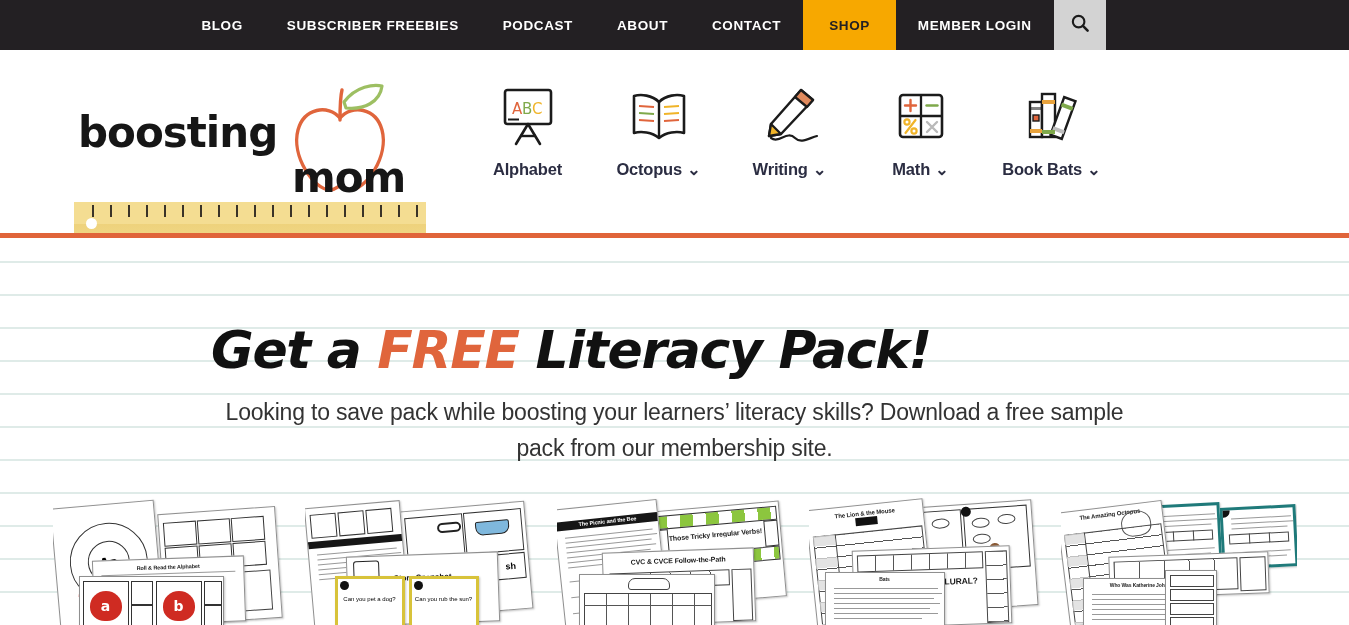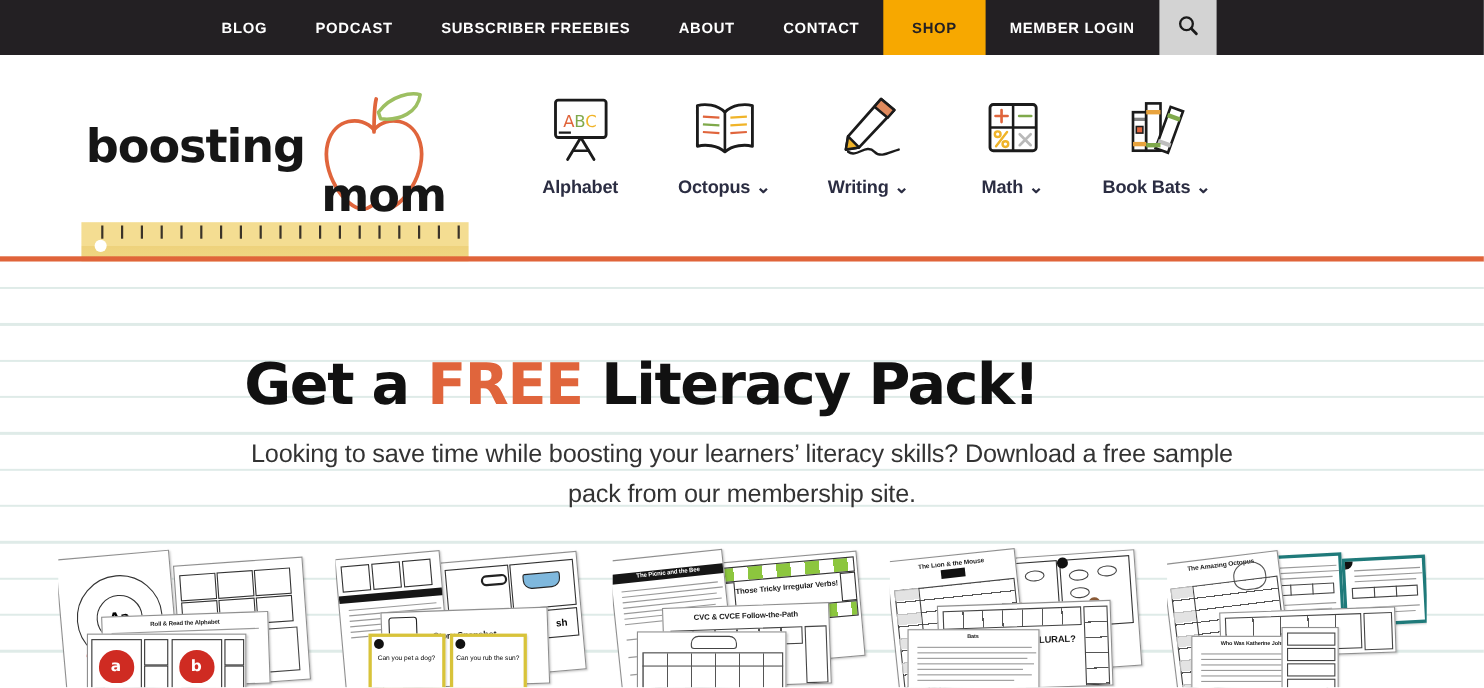--- a/index.html
+++ b/index.html
@@ -114,25 +114,26 @@
     background-color: #fdfdfd;
     background-image: repeating-linear-gradient(
       180deg,
       #ffffff 0px, #ffffff 31px,
       #dfebe8 31px, #dfebe8 33px
     );
     background-position: 0 -8px;
     overflow: hidden;
   }
   .hero-title {
-    position: absolute; top: 84px; left: 16px; width: 1134px;
+    position: absolute; top: 84px; left: 4px; width: 1134px;
     text-align: center;
     font-size: 52px; font-weight: bold; color: #111111;
     letter-spacing: -1.3px; line-height: 56px;
     font-family: "DejaVu Sans", sans-serif;
+    font-style: italic;
   }
   .hero-title .free { color: #E0653C; }
   .hero-sub {
     position: absolute; top: 156px; left: 218px; width: 913px;
     text-align: center;
     font-size: 23px; color: #333333; line-height: 36px;
     letter-spacing: -0.2px;
   }
 
   
@@ -159,22 +160,22 @@
   .grid-cell { border: 1px solid #333; }
 </style>
 </head>
 <body>
 
 <div id="page">
 
   <div class="topnav">
     <div class="topnav-inner">
       <div class="topnav-item">BLOG</div>
+      <div class="topnav-item">SUBSCRIBER FREEBIES</div>
       <div class="topnav-item">PODCAST</div>
-      <div class="topnav-item">SUBSCRIBER FREEBIES</div>
       <div class="topnav-item">ABOUT</div>
       <div class="topnav-item">CONTACT</div>
       <div class="topnav-item shop">SHOP</div>
       <div class="topnav-item">MEMBER LOGIN</div>
       <div class="topnav-search">
         <span>
           <svg width="22" height="22" viewBox="0 0 24 24" fill="none">
             <circle cx="10.5" cy="10.5" r="6.3" stroke="#1b1b1b" stroke-width="2.3"></circle>
             <line x1="15.2" y1="15.2" x2="20.3" y2="20.3" stroke="#1b1b1b" stroke-width="2.8" stroke-linecap="round"></line>
           </svg>
@@ -326,21 +327,21 @@
 
   <div class="orangebar"></div>
 
   <div class="hero">
 
     <div class="hero-title">
       <span>Get a </span><span class="free">FREE</span><span> Literacy Pack!</span>
     </div>
 
     <div class="hero-sub">
-      <span>Looking to save time while boosting your learners’ literacy skills? Download a free</span>
+      <span>Looking to save pack while boosting your learners’ literacy skills? Download a free</span>
       <span>sample pack from our membership site.</span>
     </div>
 
     <div class="thumbs">
 
       <div class="thumb">
         <div class="sheet" style="left:108px; top:12px; width:118px; height:112px; transform:rotate(-4deg);">
           <div class="grid-cell" style="position:absolute;left:4px;top:8px;width:33px;height:24px;"></div>
           <div class="grid-cell" style="position:absolute;left:38px;top:8px;width:33px;height:24px;"></div>
           <div class="grid-cell" style="position:absolute;left:72px;top:8px;width:33px;height:24px;"></div>

